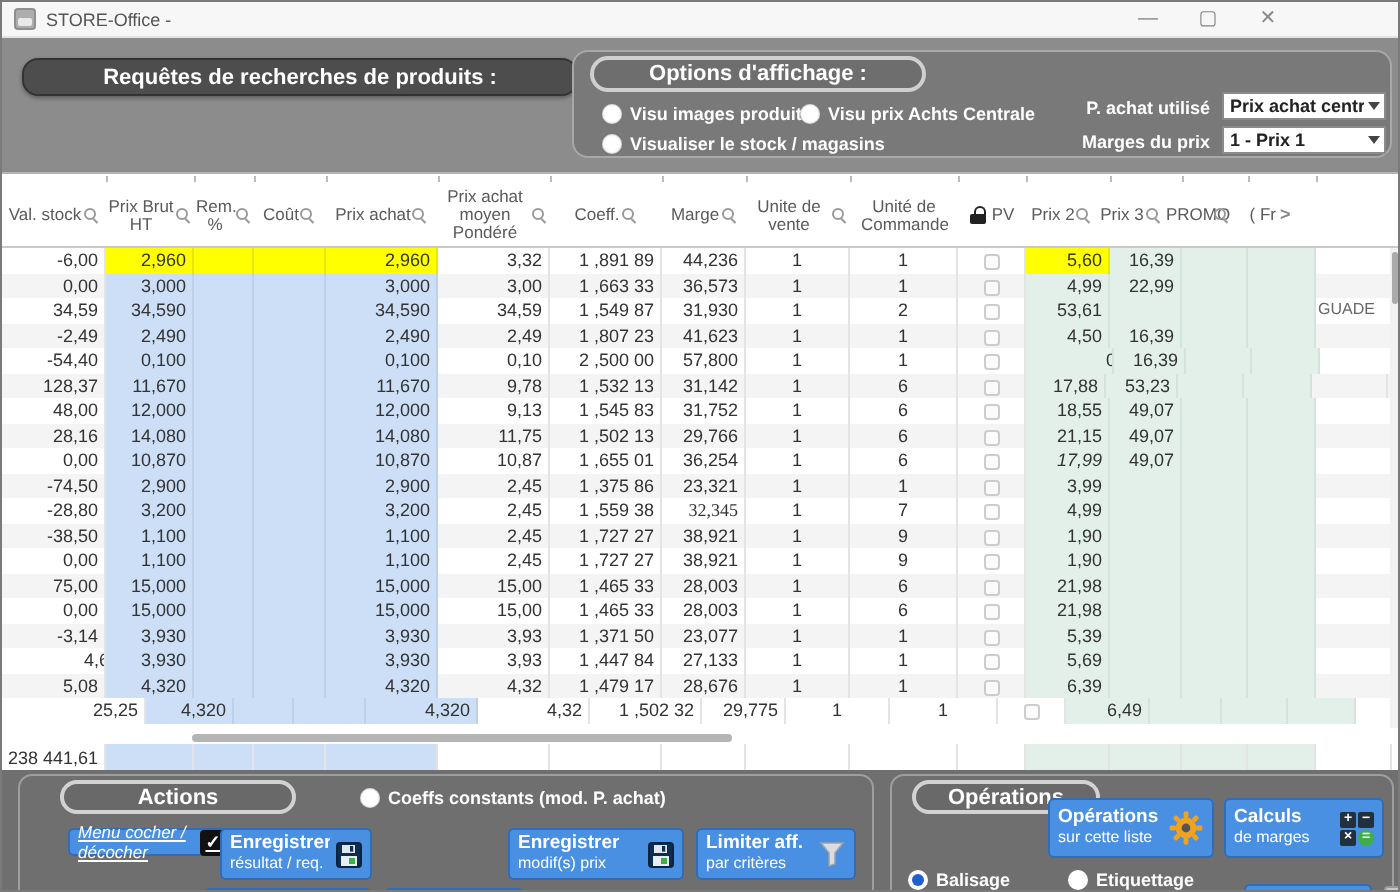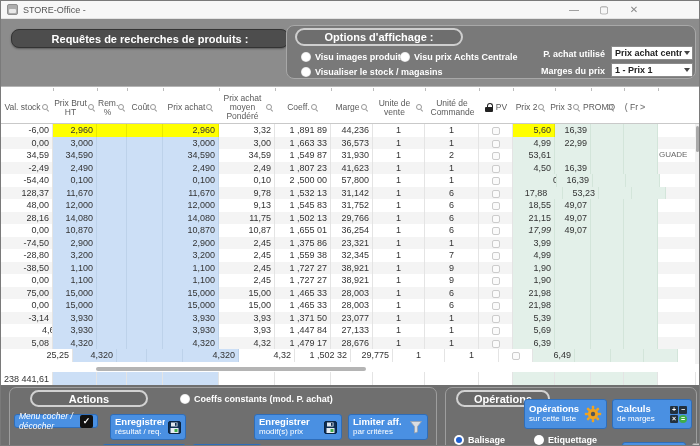--- a/index.html
+++ b/index.html
@@ -313,21 +313,21 @@
           <div class="cell blue num" style="width: 44px;">11,670</div>
           <div class="cell blue num" style="width: 30px;"></div>
           <div class="cell blue num" style="width: 36px;"></div>
           <div class="cell blue num" style="width: 56px;">11,670</div>
           <div class="cell num" style="width: 56px;">9,78</div>
           <div class="cell num" style="width: 56px;">1 ,532 13</div>
           <div class="cell num" style="width: 42px;">31,142</div>
           <div class="cell ctr" style="width: 52px;">1</div>
           <div class="cell ctr" style="width: 54px;">6</div>
           <div class="cell ctr" style="width: 34px;"><span class="pvbox"></span></div>
-          <div class="cell green num" style="width: 50px; text-align: center;">17,88</div>
+          <div class="cell green num" style="width: 40px;">17,88</div>
           <div class="cell green num" style="width: 36px;">53,23</div>
           <div class="cell green num" style="width: 33px;"></div>
           <div class="cell green num" style="width: 34px;"></div>
           <div class="cell txt" style="width: 38px;"></div>
         </div>
         <div class="trow even">
           <div class="cell num" style="width: 52px;">48,00</div>
           <div class="cell blue num" style="width: 44px;">12,000</div>
           <div class="cell blue num" style="width: 30px;"></div>
           <div class="cell blue num" style="width: 36px;"></div>
@@ -399,21 +399,21 @@
           <div class="cell txt" style="width: 38px;"></div>
         </div>
         <div class="trow even">
           <div class="cell num" style="width: 52px;">-28,80</div>
           <div class="cell blue num" style="width: 44px;">3,200</div>
           <div class="cell blue num" style="width: 30px;"></div>
           <div class="cell blue num" style="width: 36px;"></div>
           <div class="cell blue num" style="width: 56px;">3,200</div>
           <div class="cell num" style="width: 56px;">2,45</div>
           <div class="cell num" style="width: 56px;">1 ,559 38</div>
-          <div class="cell num" style="width: 42px;">32,345</div>
+          <div class="cell num" style="width: 42px; font-family: Liberation Serif, serif;">32,345</div>
           <div class="cell ctr" style="width: 52px;">1</div>
           <div class="cell ctr" style="width: 54px;">7</div>
           <div class="cell ctr" style="width: 34px;"><span class="pvbox"></span></div>
           <div class="cell green num" style="width: 42px;">4,99</div>
           <div class="cell green num" style="width: 36px;"></div>
           <div class="cell green num" style="width: 33px;"></div>
           <div class="cell green num" style="width: 34px;"></div>
           <div class="cell txt" style="width: 38px;"></div>
         </div>
         <div class="trow odd">
@@ -585,21 +585,21 @@
       </div>
   </div>
 
   <div class="footer">
     <div class="fpanel actions">
       <div class="fpill" style="left:20px;width:118px;">Actions</div>
       <div class="coeffs" style="left:170px;top:6px;">
         <span class="ocirc"></span>
         <span>Coeffs constants (mod. P. achat)</span>
       </div>
-      <div class="bluebtn" style="left:4px;top:26px;width:84px;height:14px;">
+      <div class="bluebtn" style="left:24px;top:26px;width:84px;height:14px;text-decoration:underline;">
         <span class="btxt it">
           <span class="b1">Menu cocher /</span>
           <span class="b2">décocher</span>
         </span>
         <span class="blackcb"></span>
       </div>
       <div class="bluebtn" style="left:100px;top:26px;width:76px;height:26px;">
         <span class="btxt">
           <span class="b1">Enregistrer</span>
           <span class="b2">résultat / req.</span>

